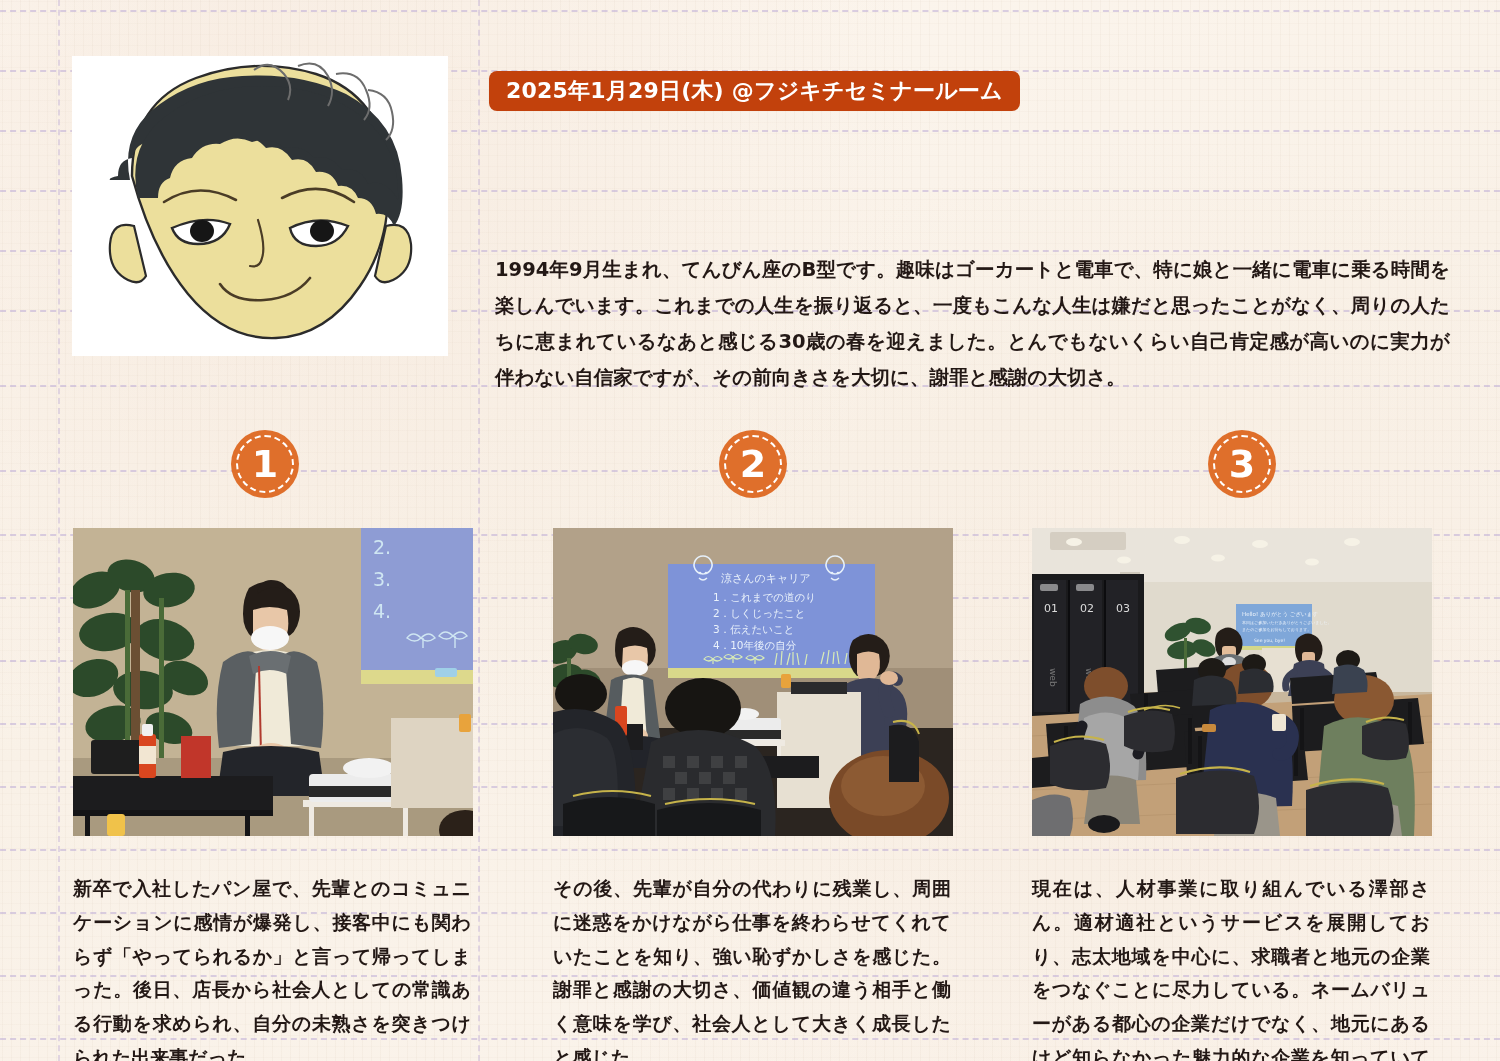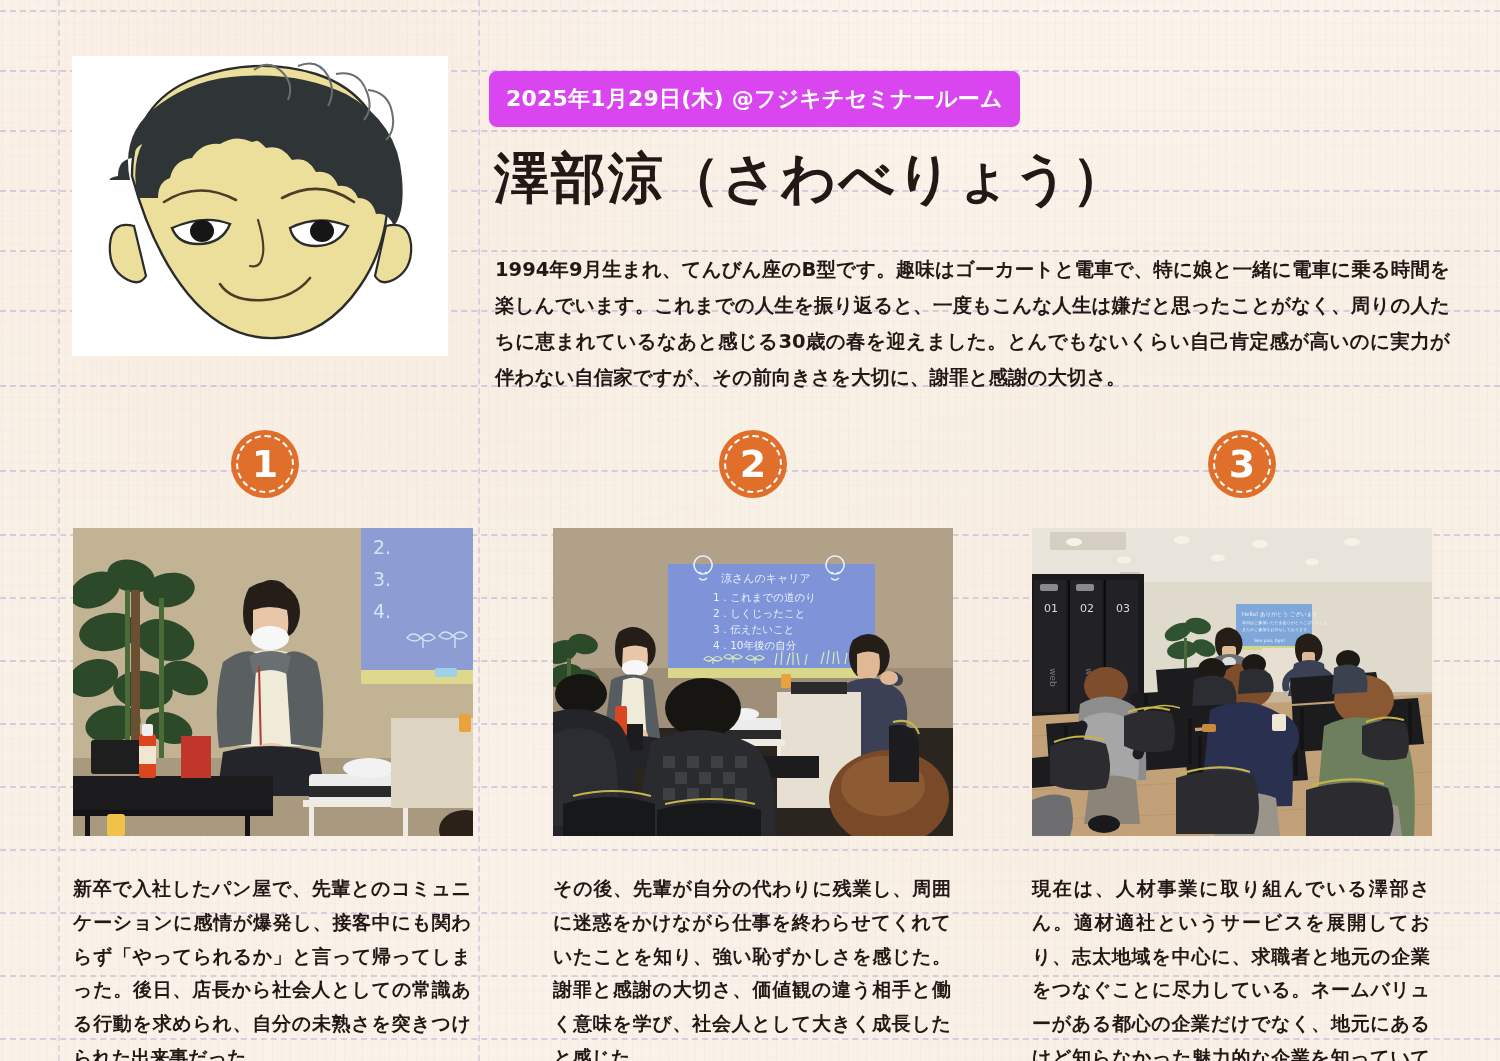--- a/index.html
+++ b/index.html
@@ -66,23 +66,23 @@
   }
   .avatar-frame svg { display: block; width: 100%; height: 100%; }
 
   .badge-date {
     position: absolute;
     left: 489px;
     top: 71px;
     height: 40px;
     display: flex;
     align-items: center;
-    padding: 8px 17px;
+    padding: 0 17px;
     border-radius: 8px;
-    background: #d946ef;
+    background: #c2410c;
     color: #ffffff;
     font-size: 22px;
     font-weight: 700;
     letter-spacing: 0.2px;
     white-space: nowrap;
   }
 
   .person-name {
     position: absolute;
     left: 494px;
@@ -216,21 +216,20 @@
       <ellipse cx="250" cy="175" rx="12" ry="11" fill="#161616"></ellipse>
 
       <path d="M186 164 q8 26 4 38 q-2 10 -12 8" fill="none" stroke="#4a3c26" stroke-width="2.2" stroke-linecap="round"></path>
 
       <path d="M148 228 q12 18 44 16 q30 -2 46 -22" fill="none" stroke="#4a3c26" stroke-width="2.6" stroke-linecap="round"></path>
     </svg>
   </div>
 
   <div class="badge-date">2025年1月29日(木) @フジキチセミナールーム</div>
 
-  <div class="person-name">澤部涼（さわべりょう）</div>
 
   <div class="bio">1994年9月生まれ、てんびん座のB型です。趣味はゴーカートと電車で、特に娘と一緒に電車に乗る時間を楽しんでいます。これまでの人生を振り返ると、一度もこんな人生は嫌だと思ったことがなく、周りの人たちに恵まれているなあと感じる30歳の春を迎えました。とんでもないくらい自己肯定感が高いのに実力が伴わない自信家ですが、その前向きさを大切に、謝罪と感謝の大切さ。</div>
 
   <div class="step-badge b1">
     <span>1</span>
   </div>
   <div class="step-badge b2">
     <span>2</span>
   </div>
   <div class="step-badge b3">

